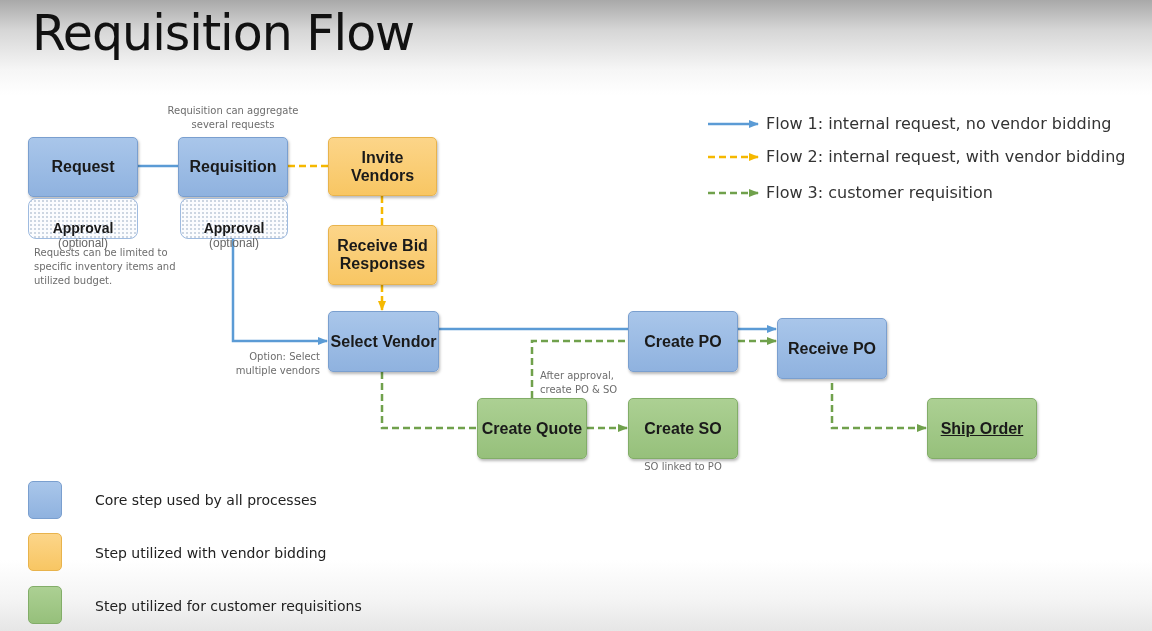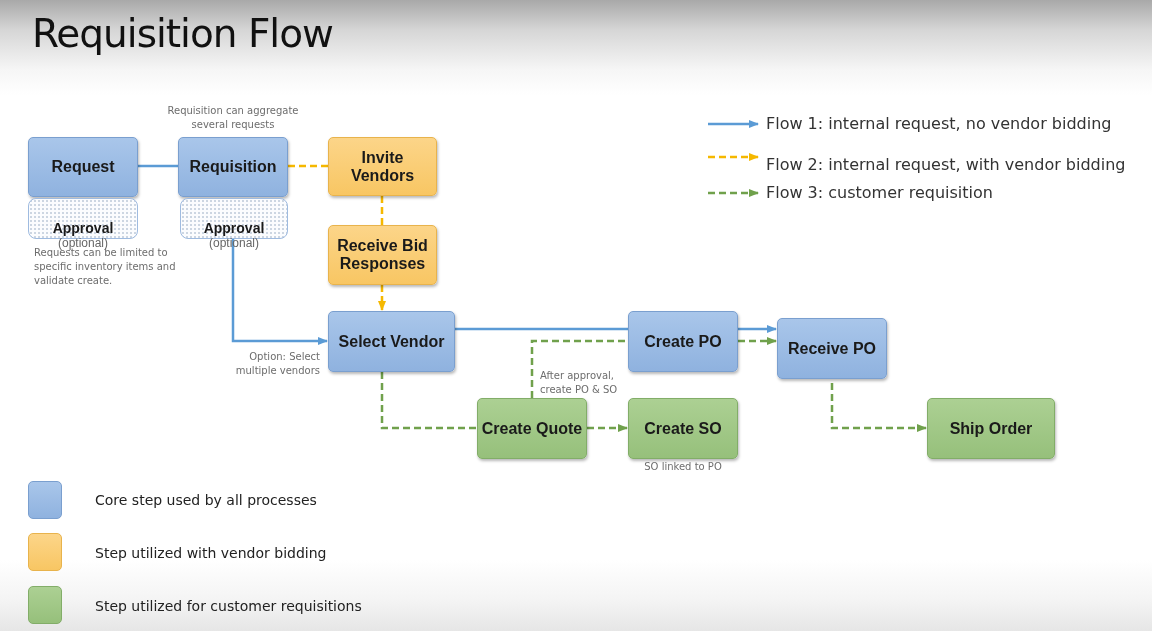--- a/index.html
+++ b/index.html
@@ -3,21 +3,21 @@
 <meta charset="utf-8">
 <style>
   html, body { margin: 0; padding: 0; }
   body {
     width: 1152px; height: 631px; overflow: hidden; position: relative;
     background: linear-gradient(to bottom, #a9a9a9 0px, #d6d6d6 30px, #f6f6f6 70px, #ffffff 95px, #ffffff 560px, #f4f4f4 600px, #e6e6e6 631px);
     font-family: "Liberation Sans", sans-serif;
   }
   .title {
     position: absolute; left: 32px; top: 2px;
-    font-family: "DejaVu Sans", sans-serif; font-size: 39px; color: #111;
+    font-family: "DejaVu Sans", sans-serif; font-size: 49px; color: #111;
     letter-spacing: -1px; font-weight: normal; line-height: 64px;
   }
   svg.links { position: absolute; left: 0; top: 0; width: 1152px; height: 631px; }
   .node {
     position: absolute; border-radius: 5px; display: flex; align-items: center; justify-content: center;
     text-align: center; font-weight: bold; font-size: 16px; color: #1a1a1a; box-sizing: border-box;
     box-shadow: 1px 2px 3px rgba(0,0,0,0.28); line-height: 18px;
   }
   .blue { background: linear-gradient(to bottom, #a9c6ea, #8fb2df); border: 1px solid #7a9fcf; }
   .yellow { background: linear-gradient(to bottom, #fcd589, #f8c663); border: 1px solid #e8b34c; }
@@ -97,69 +97,69 @@
 
 <div class="node yellow" style="left:328px;top:137px;width:109px;height:59px;">
   <span>Invite Vendors</span>
 </div>
 
 <div class="node yellow" style="left:328px;top:225px;width:109px;height:60px;flex-direction:column;">
   <span>Receive Bid</span>
   <span>Responses</span>
 </div>
 
-<div class="node blue" style="left:328px;top:311px;width:127px;height:61px;">
+<div class="node blue" style="left:328px;top:311px;width:111px;height:61px;">
   <span>Select Vendor</span>
 </div>
 
 <div class="node blue" style="left:628px;top:311px;width:110px;height:61px;">
   <span>Create PO</span>
 </div>
 
 <div class="node blue" style="left:777px;top:318px;width:110px;height:61px;">
   <span>Receive PO</span>
 </div>
 
 <div class="node green" style="left:477px;top:398px;width:110px;height:61px;">
   <span>Create Quote</span>
 </div>
 
 <div class="node green" style="left:628px;top:398px;width:110px;height:61px;align-items:center;">
   <span>Create SO</span>
 </div>
 
-<div class="node green" style="left:927px;top:398px;width:128px;height:61px;">
+<div class="node green" style="left:927px;top:398px;width:110px;height:61px;text-decoration:underline;">
   <span>Ship Order</span>
 </div>
 
 <div class="note" style="left:163px;top:104px;width:140px;text-align:center;">
   <div>Requisition can aggregate</div>
   <div>several requests</div>
 </div>
 
 <div class="note" style="left:34px;top:246px;width:150px;">
   <div>Requests can be limited to</div>
   <div>specific inventory items and</div>
-  <div>validate create.</div>
+  <div>utilized budget.</div>
 </div>
 
 <div class="note" style="left:220px;top:350px;width:100px;text-align:right;">
   <div>Option: Select</div>
   <div>multiple vendors</div>
 </div>
 
 <div class="note" style="left:540px;top:369px;width:100px;">
   <div>After approval,</div>
   <div>create PO &amp; SO</div>
 </div>
 
 <div class="note" style="left:628px;top:460px;width:110px;text-align:center;">SO linked to PO</div>
 
 <div class="legend-text" style="left:766px;top:115px;">Flow 1: internal request, no vendor bidding</div>
-<div class="legend-text" style="left:766px;top:156px;text-align:center;">Flow 2: internal request, with vendor bidding</div>
+<div class="legend-text" style="left:766px;top:148px;text-align:center;">Flow 2: internal request, with vendor bidding</div>
 <div class="legend-text" style="left:766px;top:184px;">Flow 3: customer requisition</div>
 
 <div class="swatch blue" style="left:28px;top:481px;"></div>
 <div class="key-text" style="left:95px;top:491px;text-align:center;">Core step used by all processes</div>
 
 <div class="swatch yellow" style="left:28px;top:533px;"></div>
 <div class="key-text" style="left:95px;top:544px;">Step utilized with vendor bidding</div>
 
 <div class="swatch green" style="left:28px;top:586px;"></div>
 <div class="key-text" style="left:95px;top:597px;">Step utilized for customer requisitions</div>

